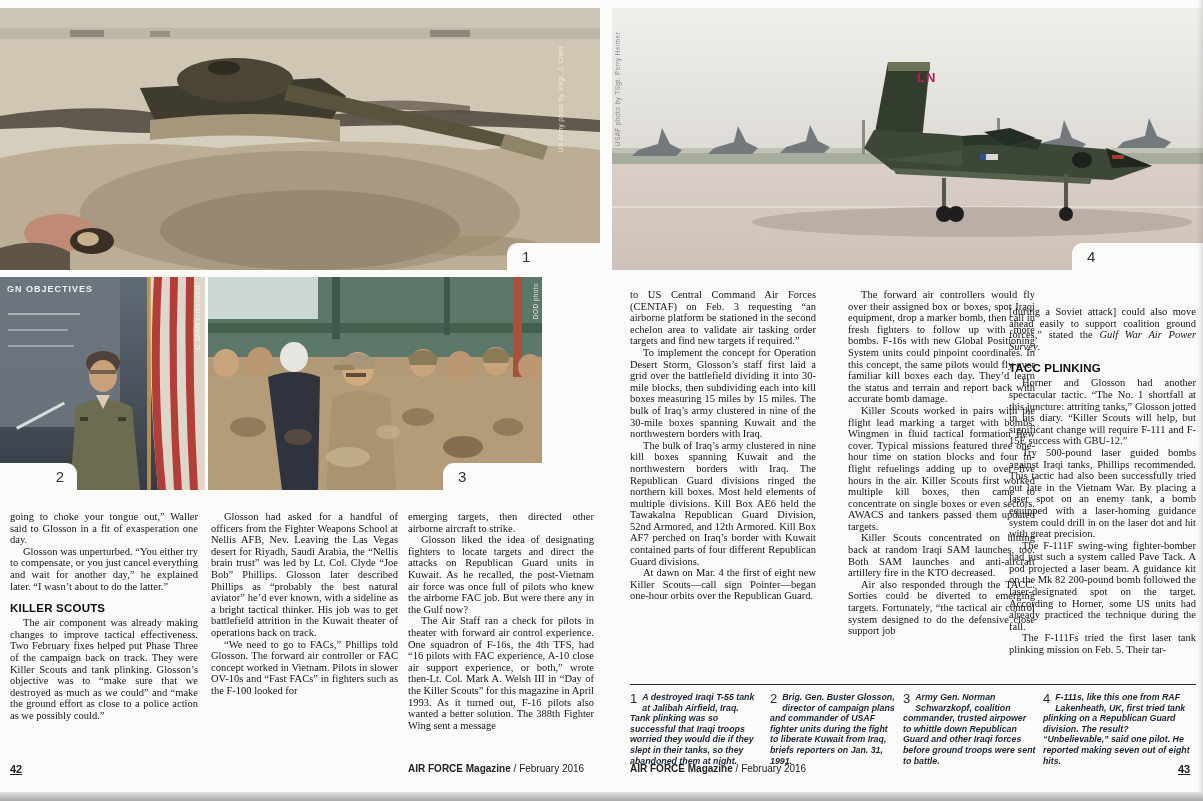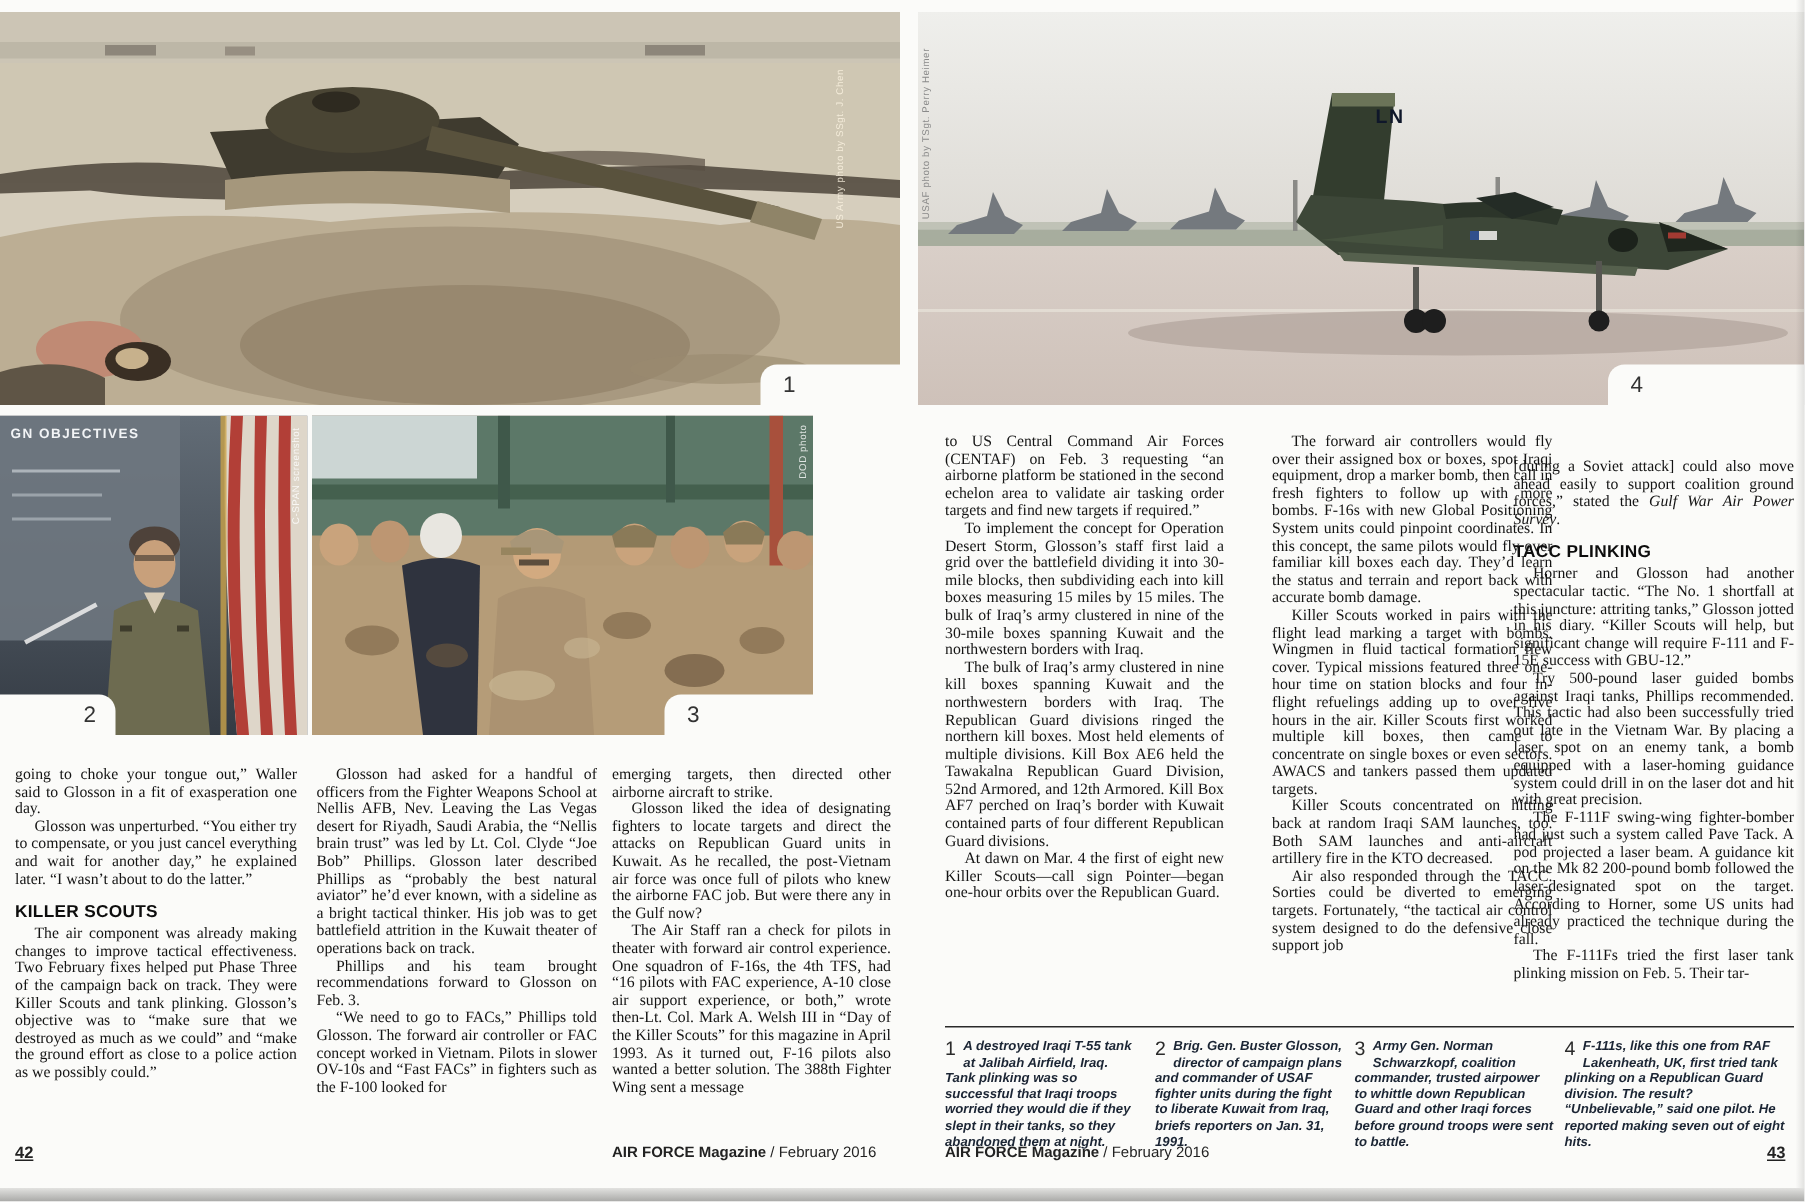--- a/index.html
+++ b/index.html
@@ -12,21 +12,21 @@
   .photo{position:absolute;overflow:hidden;background:#ccc;}
   .photo svg{display:block;}
   .tab{position:absolute;bottom:0;height:27px;background:#fbfbf9;color:#333;
        font:400 15px/27px "Liberation Sans",sans-serif;}
   .tab-right{right:0;border-top-left-radius:11px;padding-left:15px;}
   .tab-left{left:0;border-top-right-radius:11px;text-align:right;padding-right:13px;}
   .vcred{position:absolute;writing-mode:vertical-rl;transform:rotate(180deg);
          font:6.5px "Liberation Sans",sans-serif;letter-spacing:.4px;white-space:nowrap;}
   .screen-text{position:absolute;left:7px;top:7px;color:#f2f4f6;
          font:bold 9px "Liberation Sans",sans-serif;letter-spacing:1px;text-align:right;}
-  .tailcode{position:absolute;color:#0f172a;font:bold 13px "Liberation Sans",sans-serif;
+  .tailcode{position:absolute;color:#be185d;font:bold 13px "Liberation Sans",sans-serif;
          letter-spacing:1px;padding-left:24px;}
   .col{position:absolute;overflow:hidden;text-align:justify;
        font-size:10.5px;line-height:11.6px;}
   .col p{margin:0;}
   .col p.ind{text-indent:13px;}
   .heading{font:bold 11.5px "Liberation Sans",sans-serif;letter-spacing:.2px;
            margin:10px 0 3px 0;color:#0d0d0d;text-align:left;}
   .caption{position:absolute;color:#1b2534;font:bold italic 8.8px/10.6px "Liberation Sans",sans-serif;}
   .capnum{float:left;font:400 normal 13px "Liberation Sans",sans-serif;
           color:#2b2b2b;margin:-1px 5px 0 0;font-style:normal;}
@@ -194,21 +194,20 @@
 
   <div class="col" style="left:10px;top:511px;width:188px;height:250px;">
     <p>going to choke your tongue out,” Waller said to Glosson in a fit of exasperation one day.</p>
     <p class="ind">Glosson was unperturbed. “You either try to compensate, or you just cancel everything and wait for another day,” he explained later. “I wasn’t about to do the latter.”</p>
     <div class="heading">KILLER SCOUTS</div>
     <p class="ind">The air component was already making changes to improve tactical effectiveness. Two February fixes helped put Phase Three of the campaign back on track. They were Killer Scouts and tank plinking. Glosson’s objective was to “make sure that we destroyed as much as we could” and “make the ground effort as close to a police action as we possibly could.”</p>
   </div>
 
   <div class="col" style="left:211px;top:511px;width:187px;height:250px;">
     <p class="ind">Glosson had asked for a handful of officers from the Fighter Weapons School at Nellis AFB, Nev. Leaving the Las Vegas desert for Riyadh, Saudi Arabia, the “Nellis brain trust” was led by Lt. Col. Clyde “Joe Bob” Phillips. Glosson later described Phillips as “probably the best natural aviator” he’d ever known, with a sideline as a bright tactical thinker. His job was to get battlefield attrition in the Kuwait theater of operations back on track.</p>
-    <p class="ind">Phillips and his team brought recommendations forward to Glosson on Feb. 3.</p>
     <p class="ind">“We need to go to FACs,” Phillips told Glosson. The forward air controller or FAC concept worked in Vietnam. Pilots in slower OV-10s and “Fast FACs” in fighters such as the F-100 looked for</p>
   </div>
 
   <div class="col" style="left:408px;top:511px;width:186px;height:250px;">
     <p>emerging targets, then directed other airborne aircraft to strike.</p>
     <p class="ind">Glosson liked the idea of designating fighters to locate targets and direct the attacks on Republican Guard units in Kuwait. As he recalled, the post-Vietnam air force was once full of pilots who knew the airborne FAC job. But were there any in the Gulf now?</p>
     <p class="ind">The Air Staff ran a check for pilots in theater with forward air control experience. One squadron of F-16s, the 4th TFS, had “16 pilots with FAC experience, A-10 close air support experience, or both,” wrote then-Lt. Col. Mark A. Welsh III in “Day of the Killer Scouts” for this magazine in April 1993. As it turned out, F-16 pilots also wanted a better solution. The 388th Fighter Wing sent a message</p>
   </div>
 
   <div class="pagenum" style="left:10px;top:763px;">42</div>

